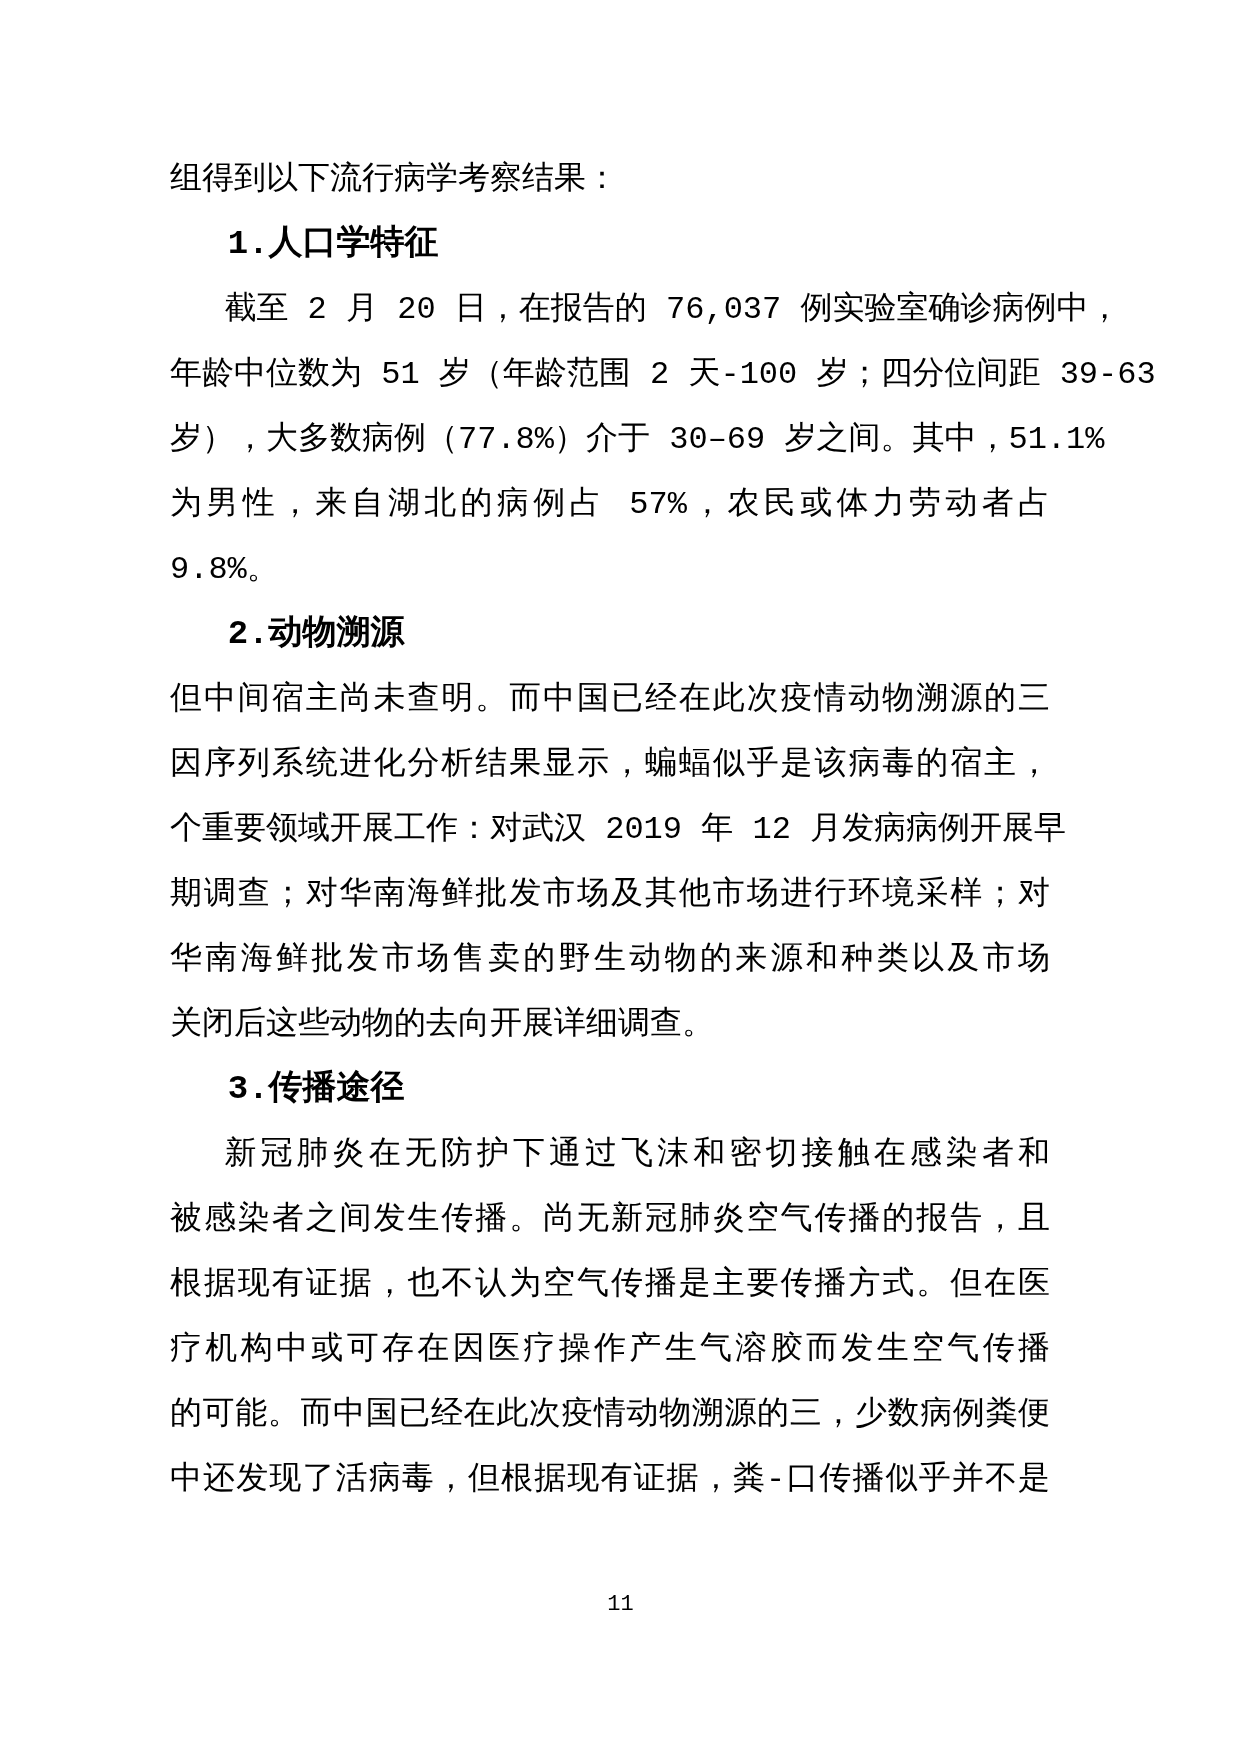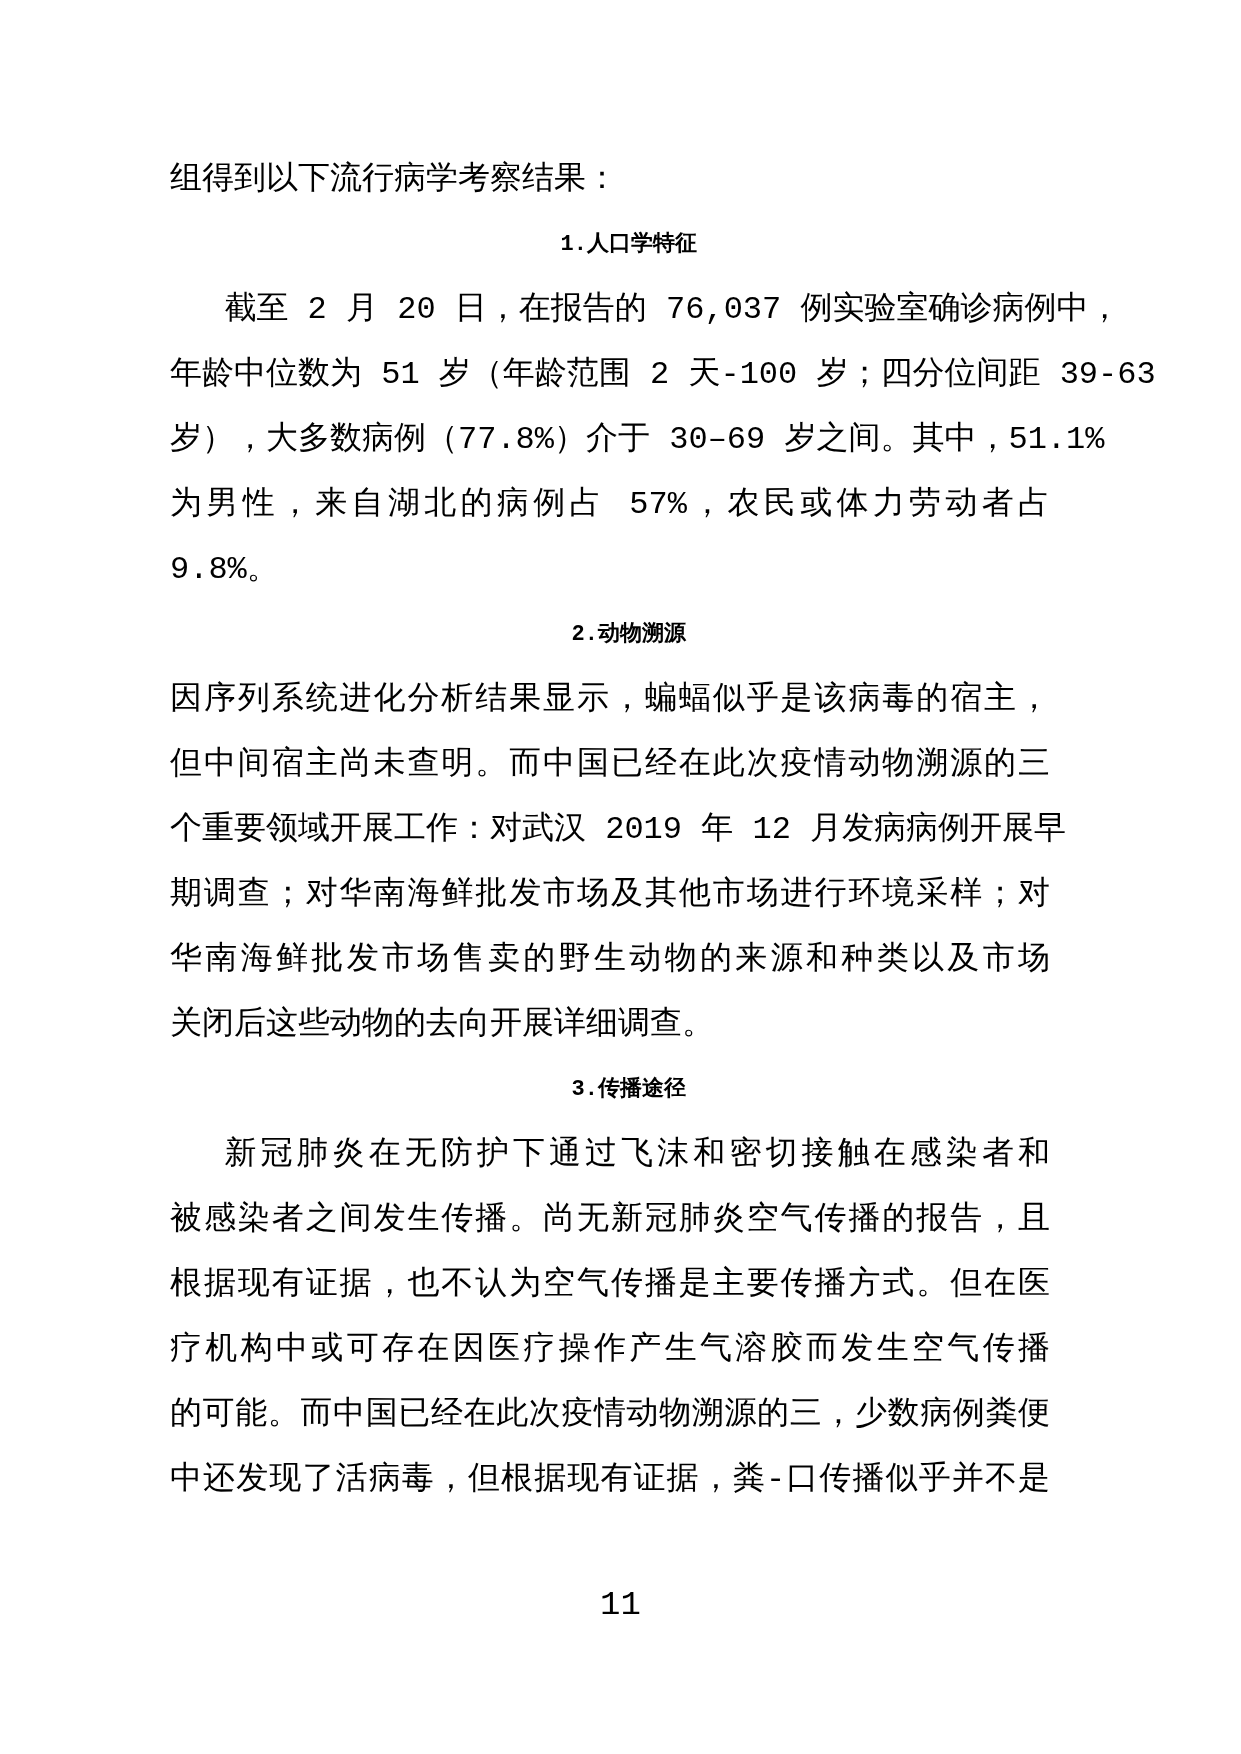--- a/index.html
+++ b/index.html
@@ -27,59 +27,59 @@
     line-height: 65px;
     height: 65px;
     color: #000000;
     white-space: nowrap;
   }
   .l-plain, .l-end {
     text-align: left;
   }
   .l-heading {
     font-weight: bold;
-    font-size: 22px;
+    font-size: 34px;
     text-indent: 1.7em;
-    text-align: center;
+    text-align: left;
   }
   .l-start {
     text-indent: 1.7em;
     text-align: justify;
     text-align-last: justify;
   }
   .l-full {
     text-align: justify;
     text-align-last: justify;
   }
   .page-number {
     position: absolute;
     top: 1588px;
     left: 0;
     width: 100%;
     text-align: center;
-    font-size: 34px;
+    font-size: 22px;
     line-height: 34px;
     color: #000000;
   }
 </style>
 </head>
 <body>
 
 <div class="page">
   <div class="content">
     <div class="line l-plain">组得到以下流行病学考察结果：</div>
     <div class="line l-heading">1.人口学特征</div>
     <div class="line l-start">截至 2 月 20 日，在报告的 76,037 例实验室确诊病例中，</div>
     <div class="line l-full">年龄中位数为 51 岁（年龄范围 2 天-100 岁；四分位间距 39-63</div>
     <div class="line l-full">岁），大多数病例（77.8%）介于 30–69 岁之间。其中，51.1%</div>
     <div class="line l-full">为男性，来自湖北的病例占 57%，农民或体力劳动者占</div>
     <div class="line l-end">9.8%。</div>
     <div class="line l-heading">2.动物溯源</div>
+    <div class="line l-full">但中间宿主尚未查明。而中国已经在此次疫情动物溯源的三</div>
     <div class="line l-full">因序列系统进化分析结果显示，蝙蝠似乎是该病毒的宿主，</div>
-    <div class="line l-full">但中间宿主尚未查明。而中国已经在此次疫情动物溯源的三</div>
     <div class="line l-full">个重要领域开展工作：对武汉 2019 年 12 月发病病例开展早</div>
     <div class="line l-full">期调查；对华南海鲜批发市场及其他市场进行环境采样；对</div>
     <div class="line l-full">华南海鲜批发市场售卖的野生动物的来源和种类以及市场</div>
     <div class="line l-end">关闭后这些动物的去向开展详细调查。</div>
     <div class="line l-heading">3.传播途径</div>
     <div class="line l-start">新冠肺炎在无防护下通过飞沫和密切接触在感染者和</div>
     <div class="line l-full">被感染者之间发生传播。尚无新冠肺炎空气传播的报告，且</div>
     <div class="line l-full">根据现有证据，也不认为空气传播是主要传播方式。但在医</div>
     <div class="line l-full">疗机构中或可存在因医疗操作产生气溶胶而发生空气传播</div>
     <div class="line l-full">的可能。而中国已经在此次疫情动物溯源的三，少数病例粪便</div>

